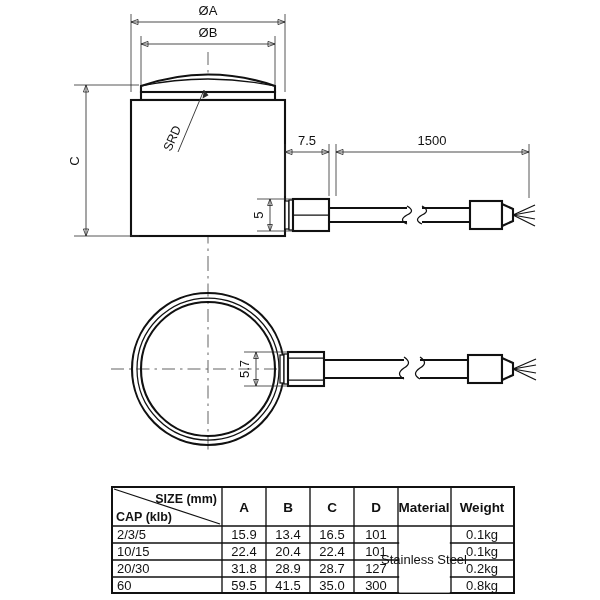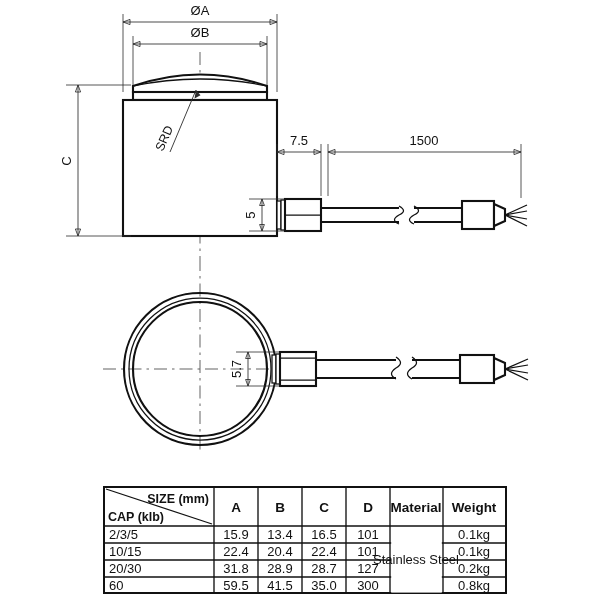--- a/index.html
+++ b/index.html
@@ -14,20 +14,21 @@
     overflow: hidden;
     font-family: "Liberation Sans", sans-serif;
     color: #1a1a1a;
   }
   #drawing-root {
     position: absolute;
     left: 0;
     top: 0;
     width: 568px;
     height: 600px;
+    padding-left: 8px;
   }
   svg.sheet {
     display: block;
     width: 600px;
     height: 600px;
   }
   
   .outline      { fill: none; stroke: #111111; stroke-width: 2.1; stroke-linejoin: miter; }
   .outline-fill { fill: #ffffff; stroke: #111111; stroke-width: 2.1; stroke-linejoin: miter; }
   .thin         { fill: none; stroke: #111111; stroke-width: 1.25; }

